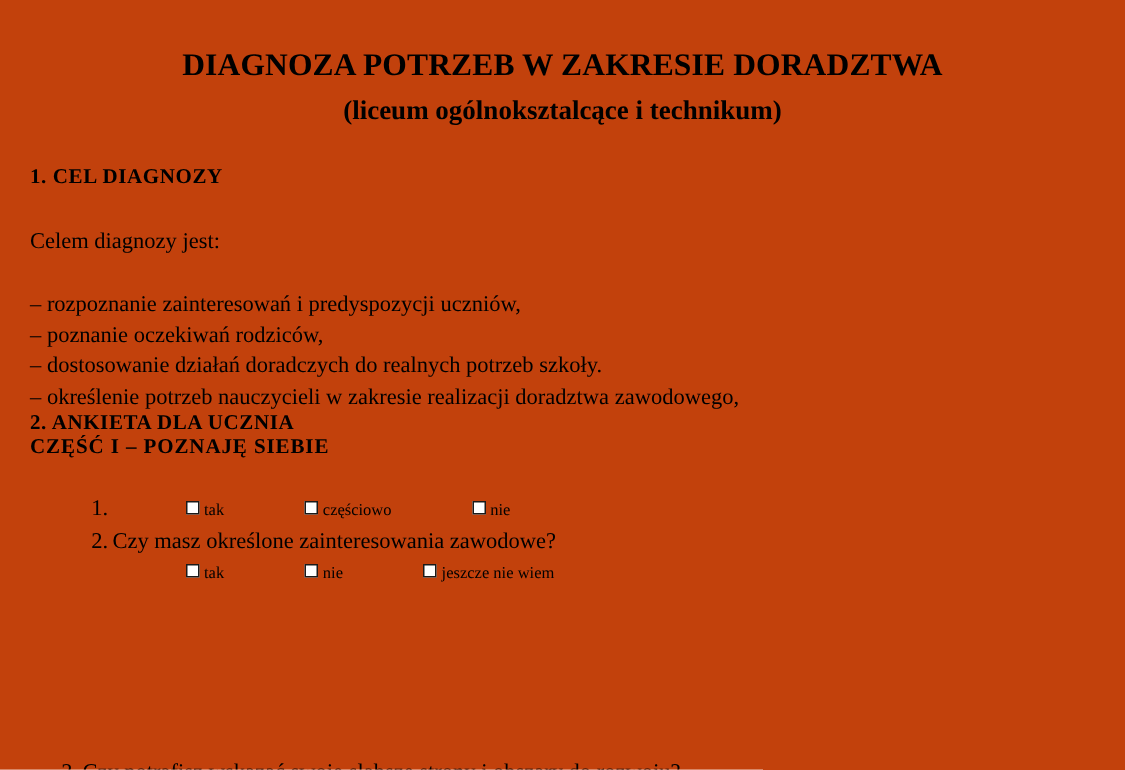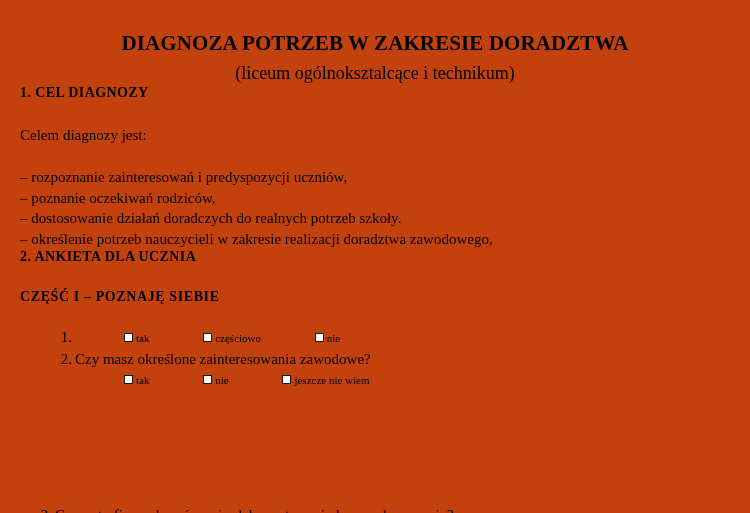--- a/index.html
+++ b/index.html
@@ -32,42 +32,42 @@
   .doc-title {
     font-size: 21px;
     font-weight: bold;
     line-height: 27px;
     letter-spacing: 0.1px;
     margin: 0 auto;
     width: 600px;
   }
   .doc-subtitle {
     font-size: 18px;
-    font-weight: normal;
+    font-weight: bold;
     line-height: 24px;
     margin: 4px auto 0 auto;
   }
 
   
   .content {
     padding-left: 20px;
     padding-right: 20px;
   }
 
   .section-heading {
     font-size: 14px;
     font-weight: bold;
     letter-spacing: 0.4px;
     margin: 0;
     padding: 0;
   }
 
-  .h-cel { }
+  .h-cel { margin-top: 26px; }
   .h-ankieta { }
-  .h-czesc { margin-top: 24px; letter-spacing: 0.6px; }
+  .h-czesc { letter-spacing: 0.6px; }
 
   .lead-text {
     font-size: 15px;
     line-height: 20px;
     margin: 0;
     padding-top: 24px;
   }
 
   .dash-list {
     list-style: none;

